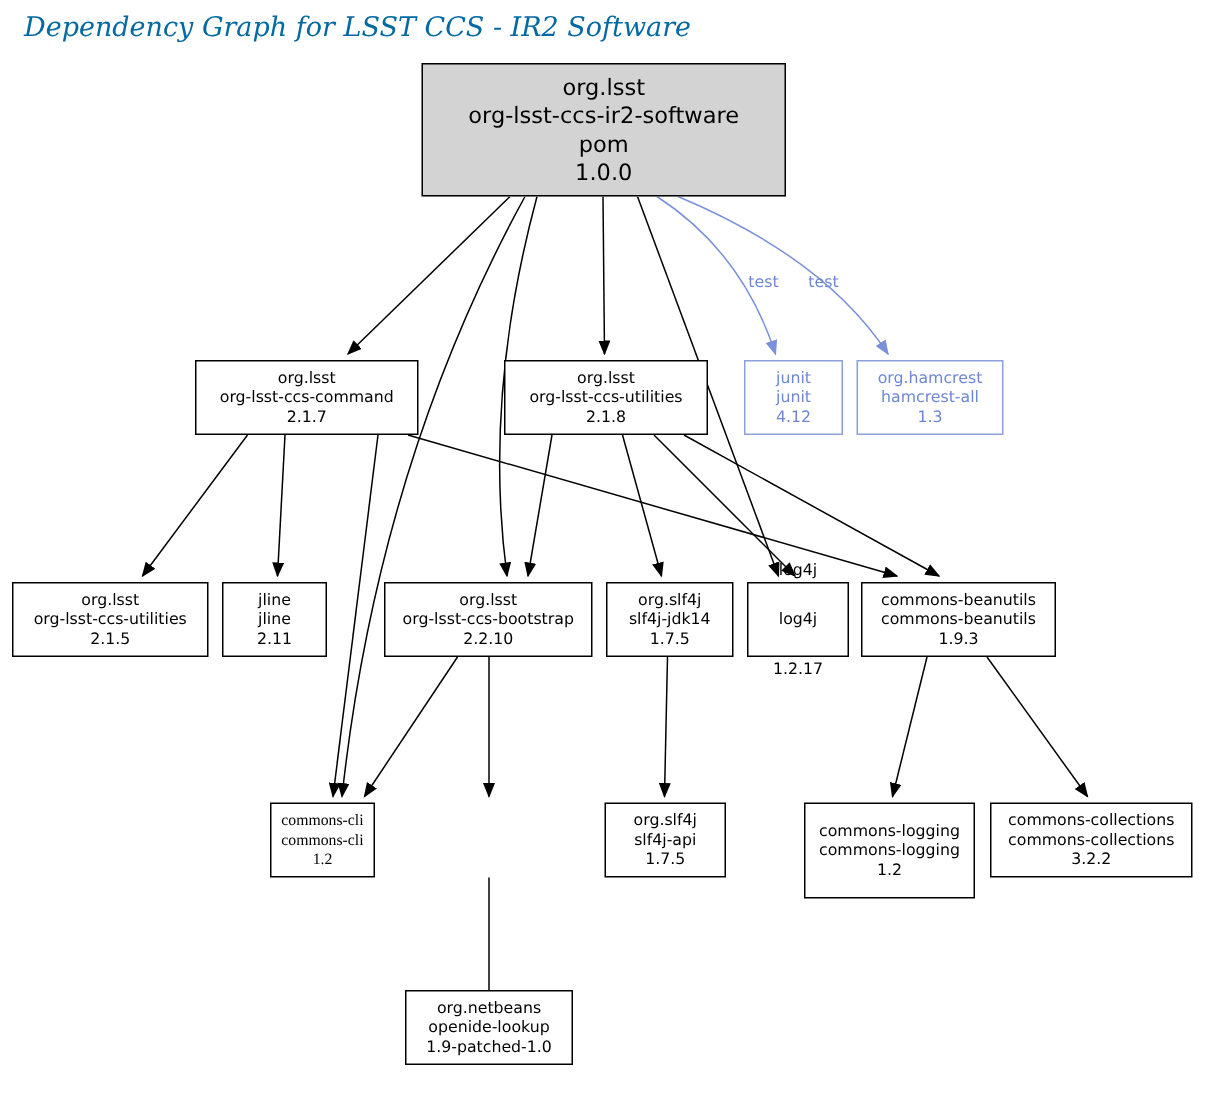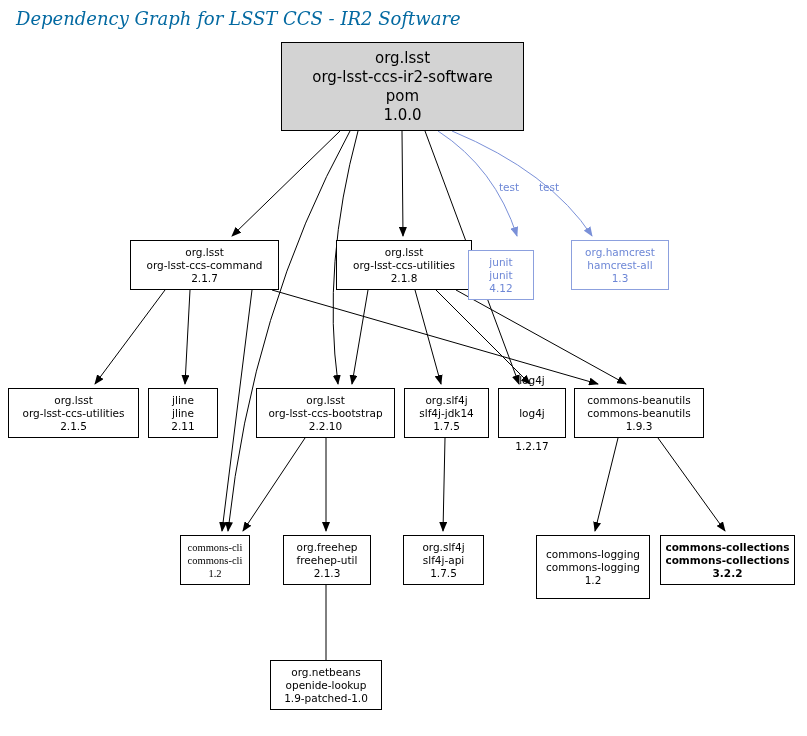--- a/index.html
+++ b/index.html
@@ -71,21 +71,21 @@
     <div class="node" style="left: 130px; top: 240px; width: 149px; height: 50px;">
       <div class="node-line">org.lsst</div>
       <div class="node-line">org-lsst-ccs-command</div>
       <div class="node-line">2.1.7</div>
     </div>
     <div class="node" style="left: 336px; top: 240px; width: 136px; height: 50px;">
       <div class="node-line">org.lsst</div>
       <div class="node-line">org-lsst-ccs-utilities</div>
       <div class="node-line">2.1.8</div>
     </div>
-    <div class="node test" style="left: 468px; top: 240px; width: 66px; height: 50px; margin-top: 10px;">
+    <div class="node test" style="left: 496px; top: 240px; width: 66px; height: 50px;">
       <div class="node-line">junit</div>
       <div class="node-line">junit</div>
       <div class="node-line">4.12</div>
     </div>
     <div class="node test" style="left: 571px; top: 240px; width: 98px; height: 50px;">
       <div class="node-line">org.hamcrest</div>
       <div class="node-line">hamcrest-all</div>
       <div class="node-line">1.3</div>
     </div>
     <div class="node" style="left: 8px; top: 388px; width: 131px; height: 50px;">
@@ -116,36 +116,31 @@
     <div class="node" style="left: 574px; top: 388px; width: 130px; height: 50px;">
       <div class="node-line">commons-beanutils</div>
       <div class="node-line">commons-beanutils</div>
       <div class="node-line">1.9.3</div>
     </div>
     <div class="node" style="left: 180px; top: 535px; width: 70px; height: 50px; font-family: Liberation Serif, serif;">
       <div class="node-line">commons-cli</div>
       <div class="node-line">commons-cli</div>
       <div class="node-line">1.2</div>
     </div>
-    <div class="node" style="left: 283px; top: 535px; width: 88px; height: 50px;">
-      <div class="node-line">org.freehep</div>
-      <div class="node-line">freehep-util</div>
-      <div class="node-line">2.1.3</div>
-    </div>
     <div class="node" style="left: 403px; top: 535px; width: 81px; height: 50px;">
       <div class="node-line">org.slf4j</div>
       <div class="node-line">slf4j-api</div>
       <div class="node-line">1.7.5</div>
     </div>
     <div class="node" style="left: 536px; top: 535px; width: 114px; height: 64px;">
       <div class="node-line">commons-logging</div>
       <div class="node-line">commons-logging</div>
       <div class="node-line">1.2</div>
     </div>
-    <div class="node" style="left: 660px; top: 535px; width: 135px; height: 50px; font-weight: bold;">
+    <div class="node" style="left: 660px; top: 535px; width: 135px; height: 50px;">
       <div class="node-line">commons-collections</div>
       <div class="node-line">commons-collections</div>
       <div class="node-line">3.2.2</div>
     </div>
     <div class="node" style="left: 270px; top: 660px; width: 112px; height: 50px;">
       <div class="node-line">org.netbeans</div>
       <div class="node-line">openide-lookup</div>
       <div class="node-line">1.9-patched-1.0</div>
     </div>
   </div>

